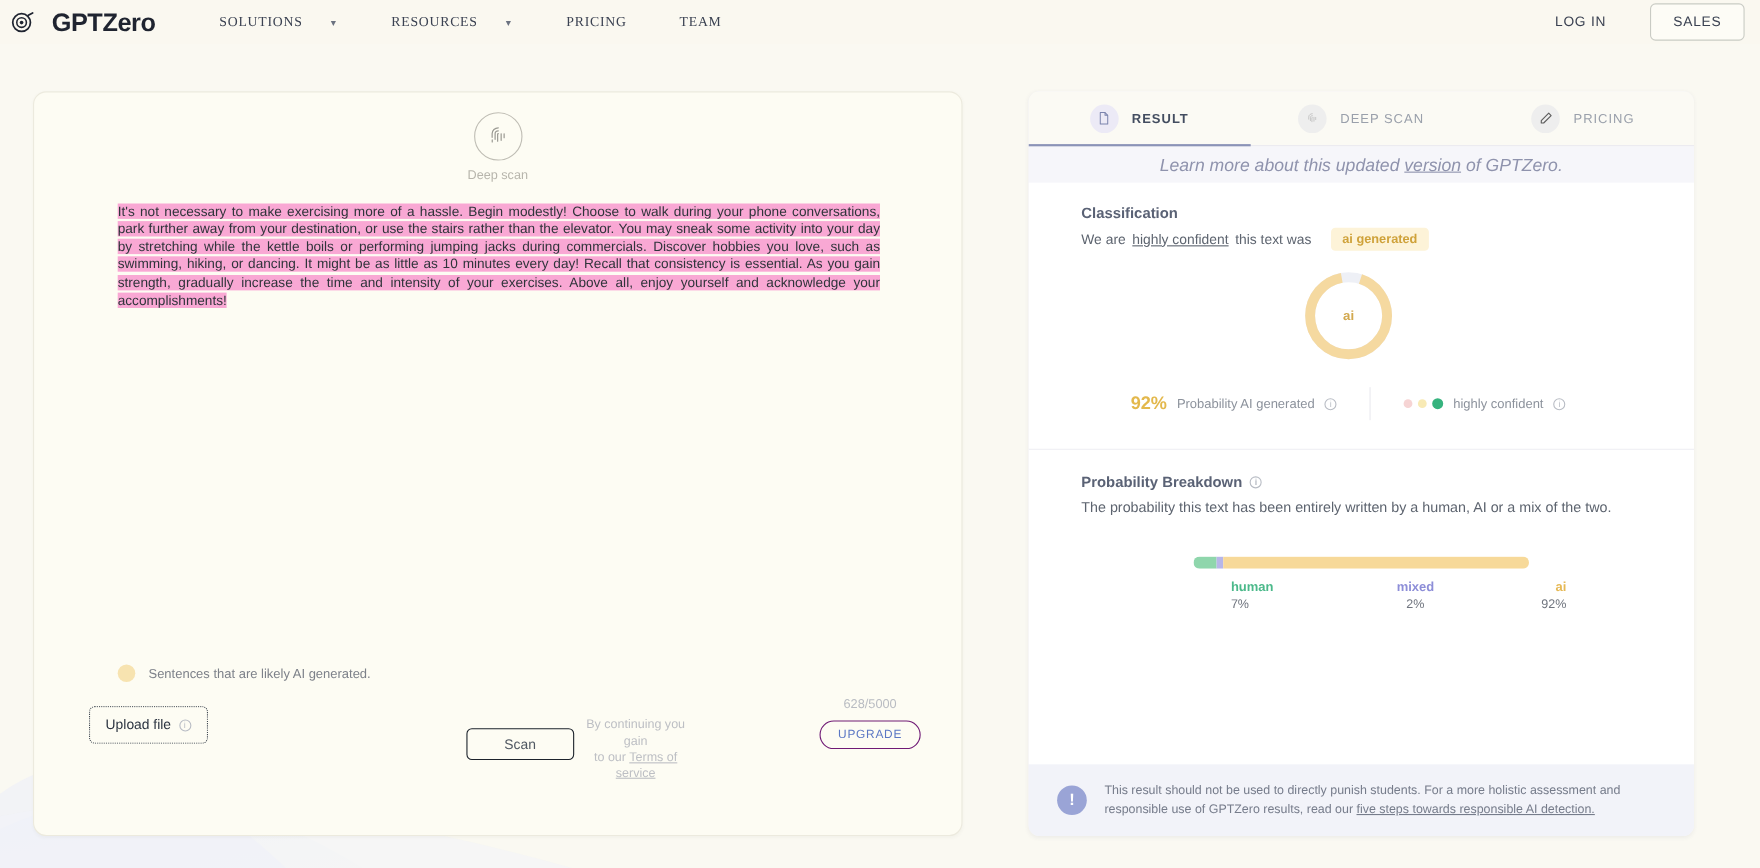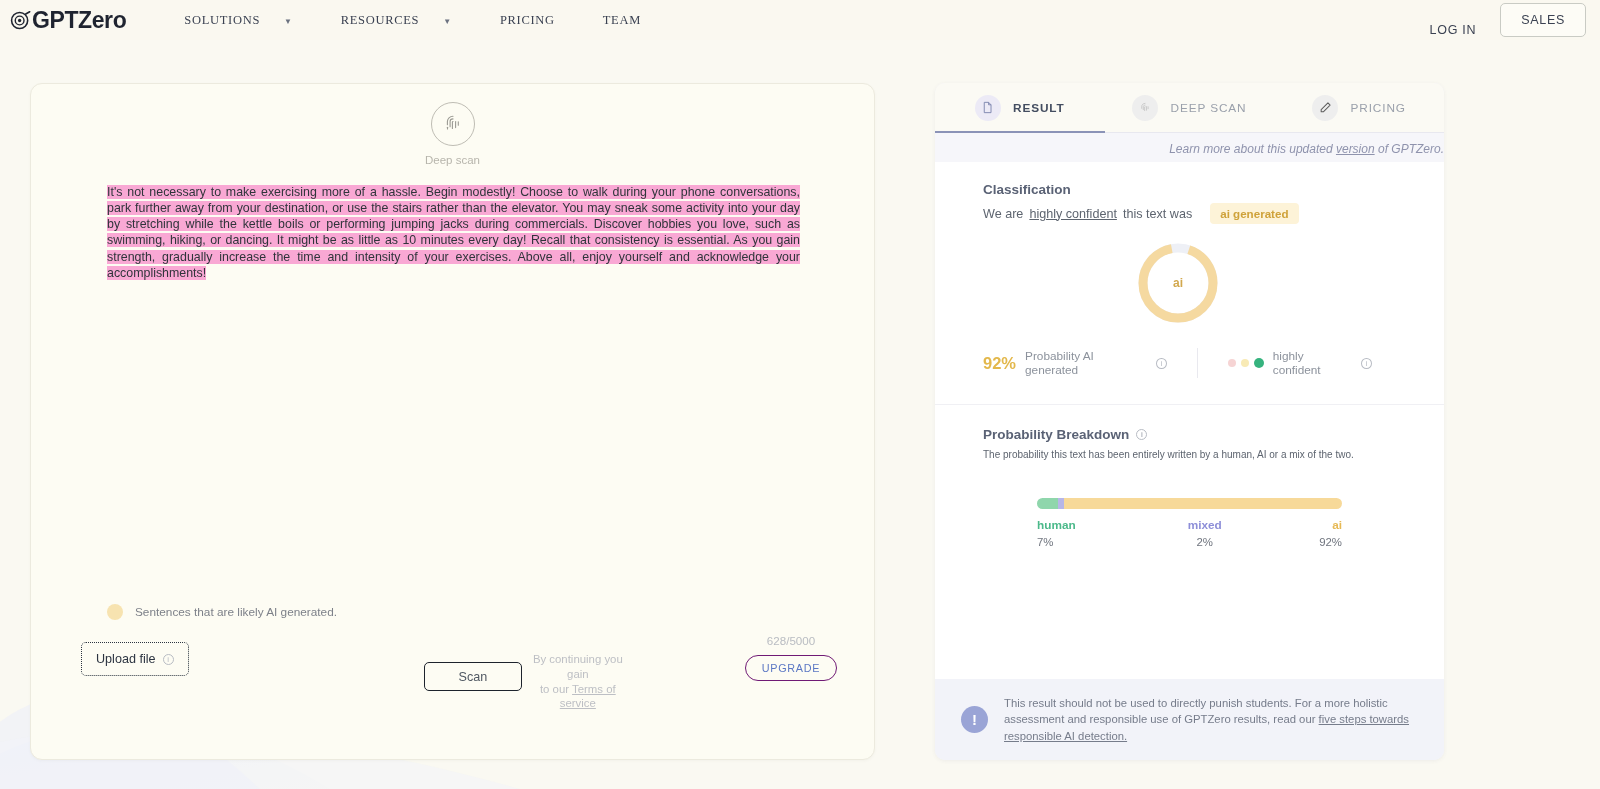--- a/index.html
+++ b/index.html
@@ -17,36 +17,36 @@
   .bg-deco svg { position: absolute; left: 0; bottom: 0; }
 
   
   .header {
     position: relative; z-index: 5;
     height: 40px;
     background: #faf8f0;
     display: flex; align-items: center;
     padding: 0 14px 0 10px;
   }
-  .logo-wrap { display: flex; align-items: center; gap: 1px; margin-right: 34px; }
+  .logo-wrap { display: flex; align-items: center; gap: 16px; margin-right: 34px; }
   .logo-mark { width: 21px; height: 21px; flex: 0 0 21px; }
   .logo-text {
     font-size: 23px; font-weight: bold; letter-spacing: -0.4px;
     color: #1f2430;
   }
   .nav { display: flex; align-items: center; gap: 0px; }
   .nav-item {
     display: flex; align-items: center; gap: 24px;
     font-size: 12.5px; letter-spacing: 0.7px;
     color: #3b4252; padding: 0 24px; cursor: pointer;
     white-space: nowrap;
     font-family: Liberation Serif, serif;
   }
   .caret { font-size: 8px; color: #6b7280; position: relative; top: 1px; }
-  .header-right { margin-left: auto; display: flex; align-items: flex-end; gap: 0; }
+  .header-right { margin-left: auto; display: flex; align-items: center; gap: 16px; }
   .login-link {
     font-size: 12.5px; letter-spacing: 0.7px; color: #3b4252;
     padding: 0 24px; cursor: pointer;
   }
   .btn-sales {
     font-size: 12.5px; letter-spacing: 0.7px; color: #3b4252;
     border: 1px solid #c9cbc4; border-radius: 5px;
     background: #fdfcf6;
     padding: 9px 20px; cursor: pointer;
   }
@@ -132,21 +132,21 @@
   .quota-count { font-size: 11.6px; color: #b9bcc2; }
   .btn-upgrade {
     border: 1px solid #701a75; border-radius: 14px;
     color: #5b77c4; background: transparent;
     font-size: 10.8px; letter-spacing: 0.7px;
     padding: 6px 16px; cursor: pointer;
   }
 
   
   .right-card {
-    width: 509px; height: 677px;
+    width: 605px; height: 677px;
     background: #f6f6fa;
     border-radius: 10px;
     overflow: hidden;
     box-shadow: 0 1px 4px rgba(70,70,110,0.07);
     display: flex; flex-direction: column;
   }
   .tabs {
     display: flex; background: #fbfaf4; height: 50px;
     border-bottom: 1px solid #e8e8ef;
   }
@@ -160,21 +160,21 @@
   }
   .tab-ico.grey { background: #eeeeee; }
   .tab-label { font-size: 11.8px; letter-spacing: 0.9px; }
   .tab.active .tab-label { color: #434d60; font-weight: bold; }
   .tab .tab-label { color: #9aa0ab; }
   .tab.active::after {
     content: ""; position: absolute; left: 0; right: 0; bottom: -1px;
     height: 2px; background: #8b93b7;
   }
   .version-note {
-    text-align: right; font-size: 12px; color: #8f93ad;
+    text-align: center; font-size: 16px; color: #8f93ad;
     font-style: italic; padding: 9px 0 6px 0; background: #f6f6fa;
   }
   .version-note u { cursor: pointer; }
 
   .panel-white { background: #ffffff; padding: 20px 72px 26px 48px; }
   .sec-title { font-size: 13.5px; font-weight: bold; color: #5a6275; }
   .sec-sub { font-size: 12.6px; color: #5d646f; margin-top: 6px; display: flex; align-items: center; gap: 6px; }
   .sec-sub u { text-decoration: underline; }
   .badge-ai {
     background: #fdf3d8; color: #cfa23a; font-weight: bold;
@@ -195,34 +195,34 @@
   .conf-right { display: flex; align-items: center; gap: 9px; padding-left: 30px; }
   .conf-dots { display: flex; align-items: center; gap: 5px; }
   .cd { width: 8px; height: 8px; border-radius: 50%; }
   .cd.red { background: #f6d4d4; }
   .cd.yellow { background: #f8eab5; }
   .cd.green { background: #36b37e; width: 10px; height: 10px; }
   .conf-lbl { font-size: 11.8px; color: #8c929c; }
 
   .panel-white2 { background: #ffffff; padding: 22px 48px 30px 48px; border-top: 1px solid #f0f0f4; flex: 1; }
   .bd-title { font-size: 13.5px; font-weight: bold; color: #5a6275; display: flex; align-items: center; gap: 7px; }
-  .bd-sub { font-size: 10px; color: #5d646f; margin-top: 7px; }
+  .bd-sub { font-size: 13px; color: #5d646f; margin-top: 7px; }
 
   .bar-area { margin: 38px auto 0 auto; width: 305px; }
   .bar { height: 11px; border-radius: 6px; overflow: hidden; display: flex; }
   .bar .seg-human { background: #8fd6ac; }
   .bar .seg-mixed { background: #b7b6e8; }
   .bar .seg-ai { background: #f7d999; }
   .bar-labels { display: flex; margin-top: 9px; }
   .bl { font-size: 11.8px; font-weight: bold; }
   .bl.human { color: #4bb98a; }
   .bl.mixed { color: #8d8ed8; }
   .bl.ai { color: #e6b955; }
   .bp { font-size: 11.4px; color: #70757f; margin-top: 4px; }
-  .bcol-l { flex: 0 0 40%; text-align: left; }
+  .bcol-l { flex: 0 0 40%; text-align: left; margin-left: 34px; }
   .bcol-c { flex: 0 0 30%; text-align: center; }
   .bcol-r { flex: 0 0 30%; text-align: right; }
 
   .disclaimer {
     background: #f2f3f9; padding: 16px 30px 16px 26px;
     display: flex; align-items: center; gap: 16px;
   }
   .warn-ico {
     width: 27px; height: 27px; border-radius: 50%; flex: 0 0 27px;
     background: #9aa4d6; color: #ffffff; font-weight: bold;

